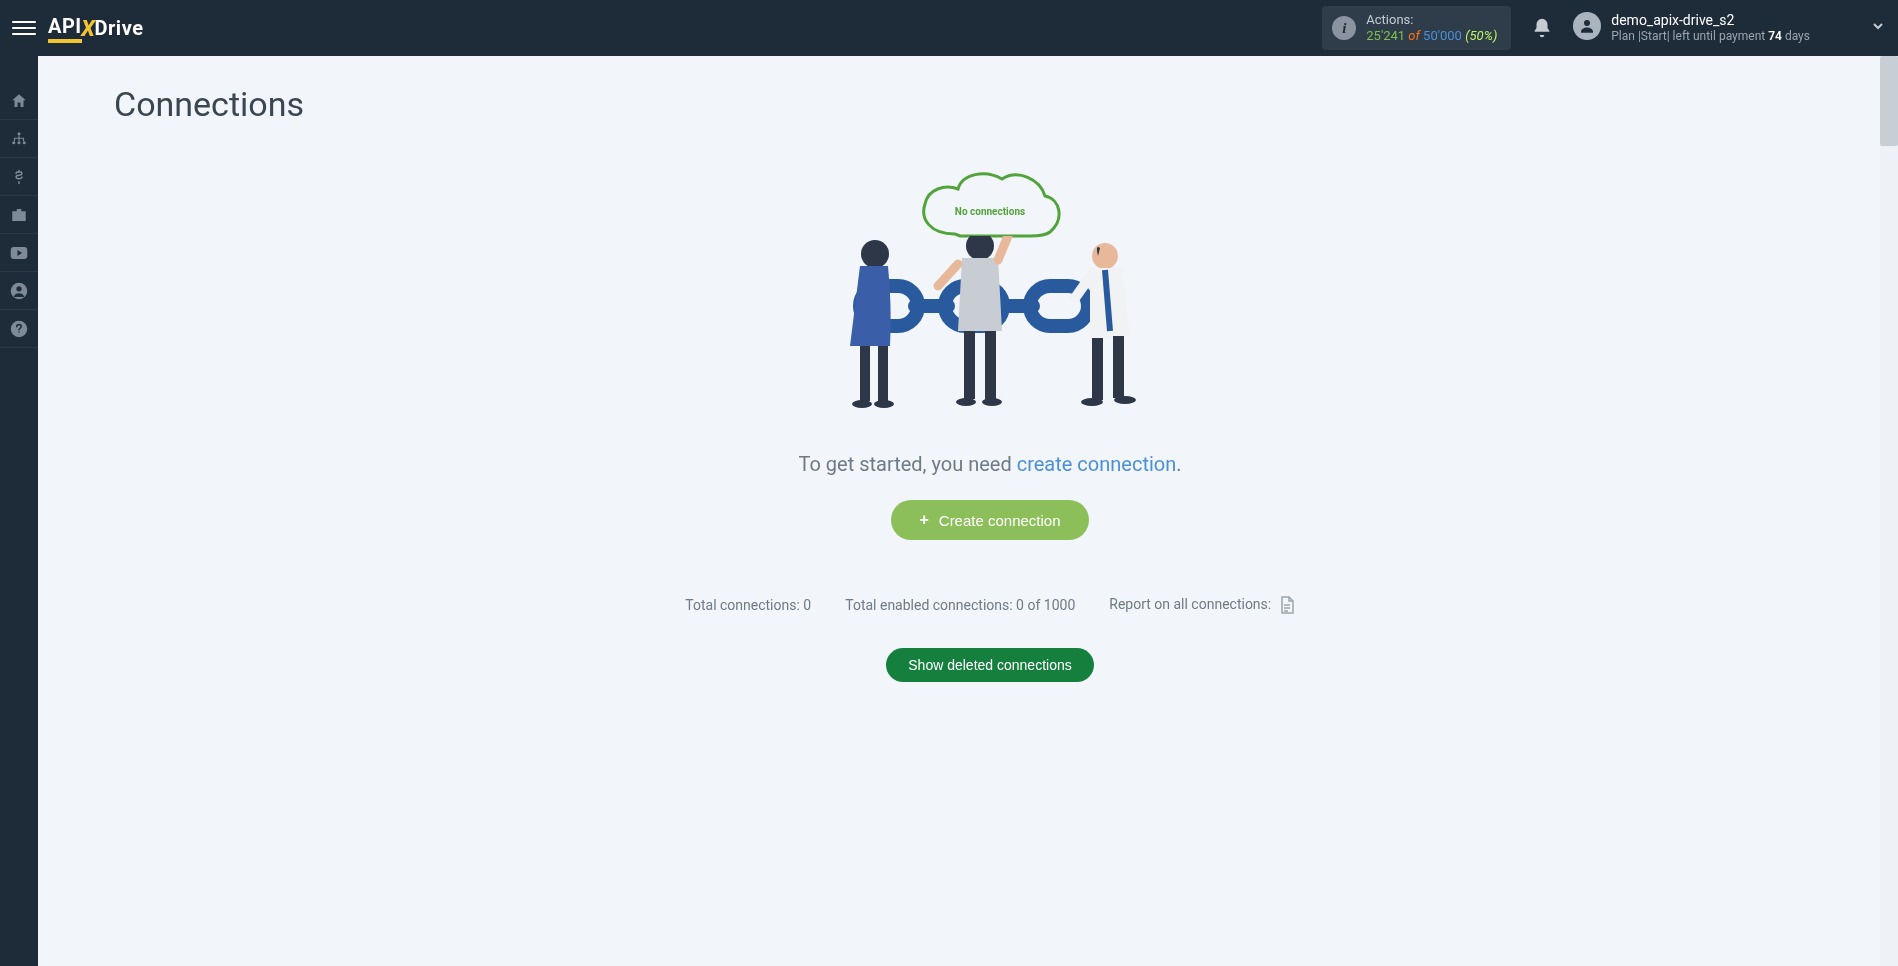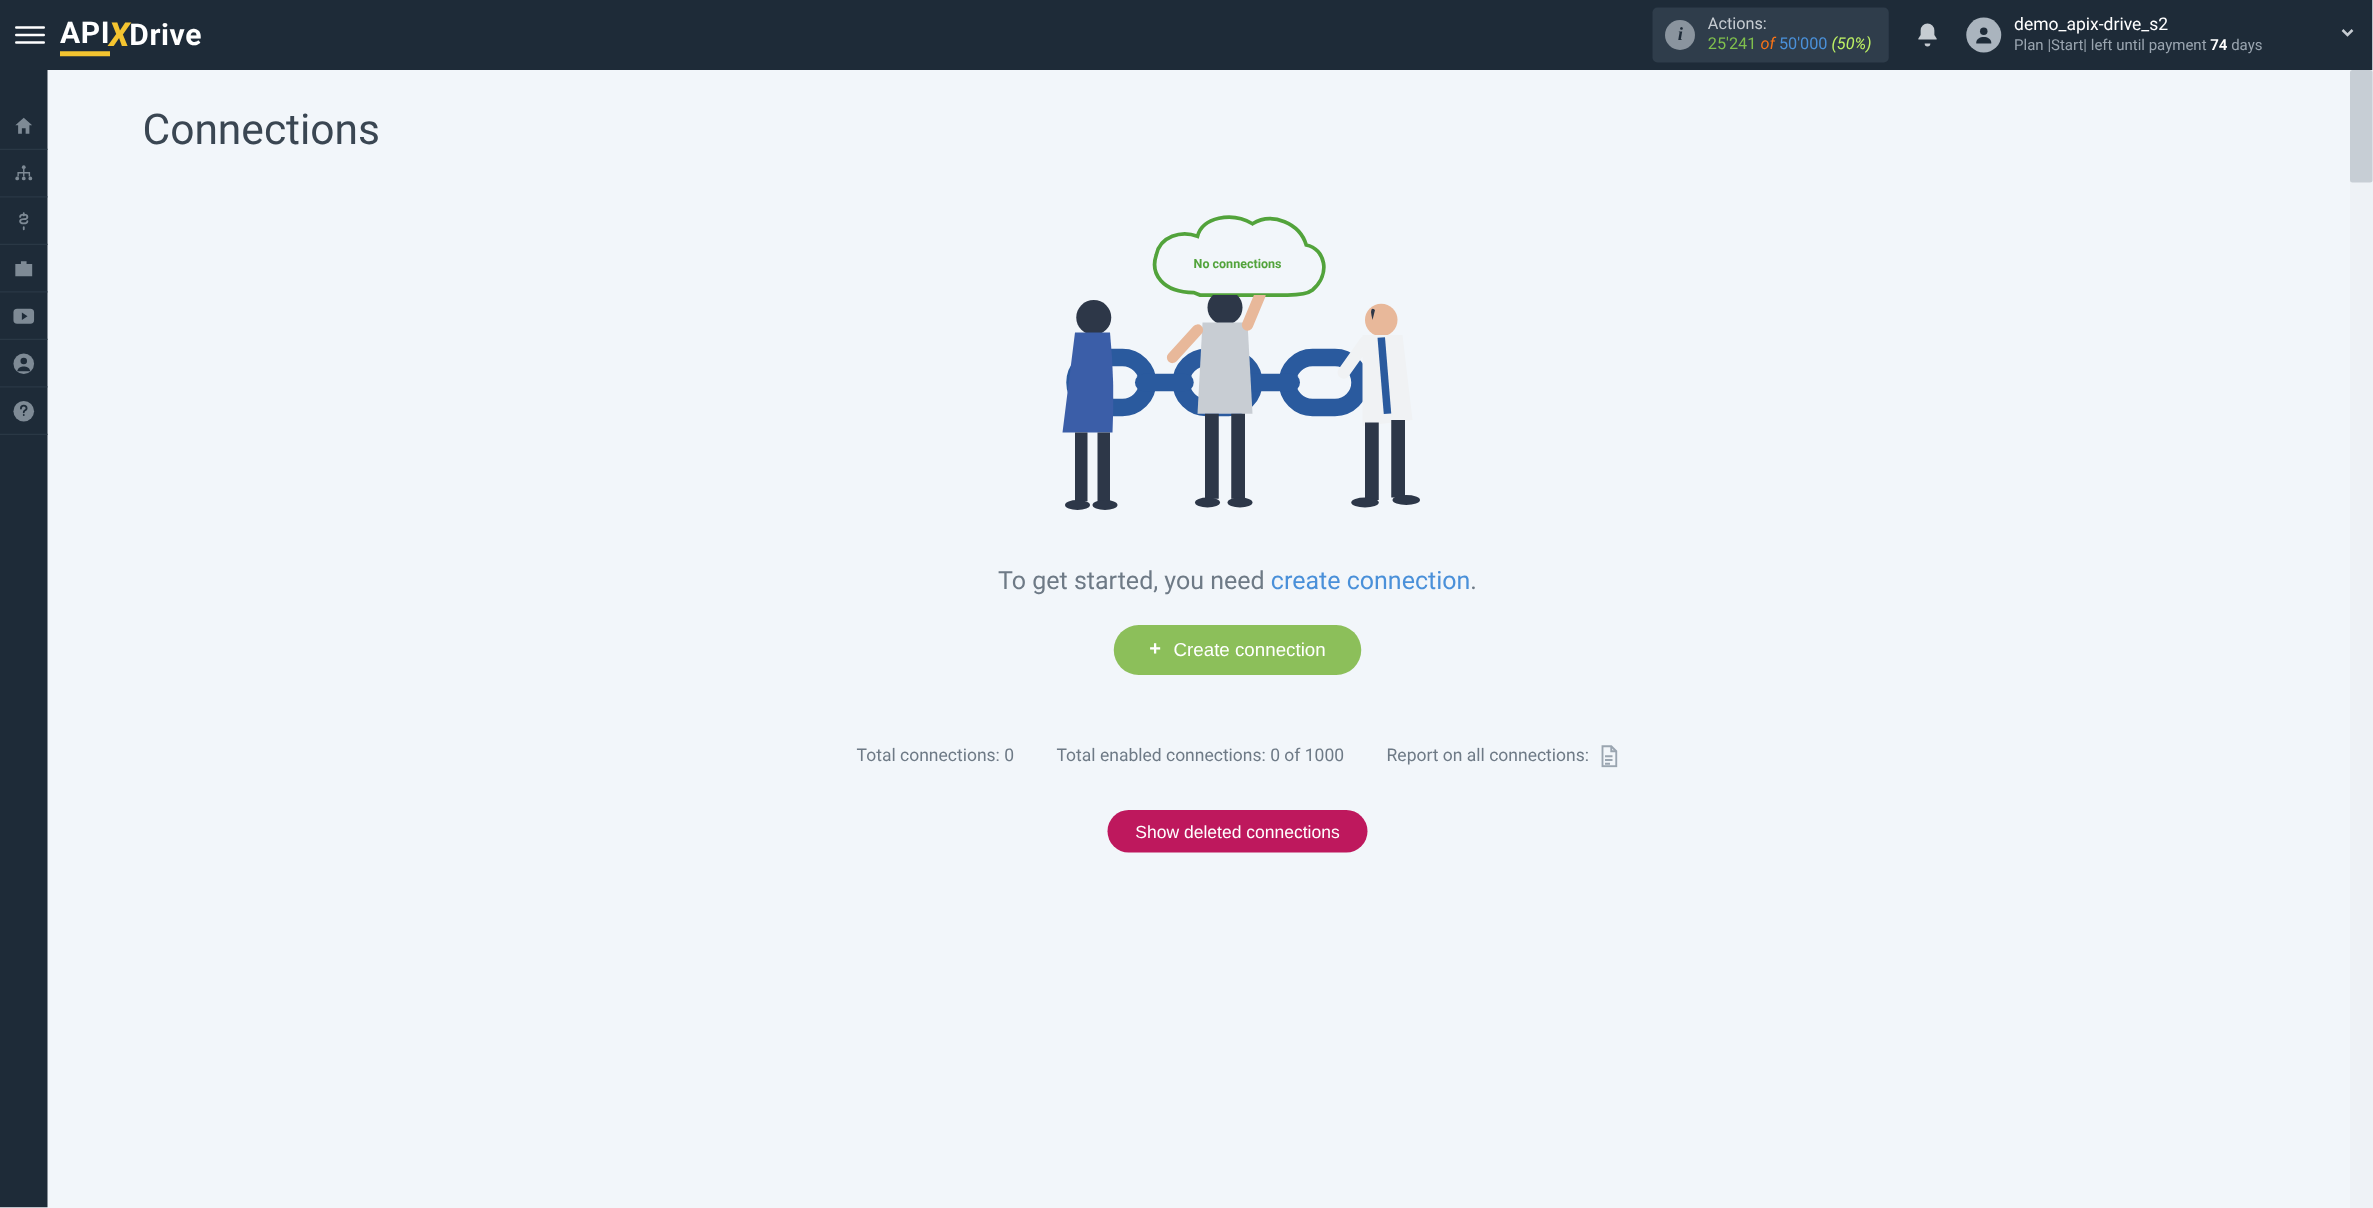--- a/index.html
+++ b/index.html
@@ -2,32 +2,32 @@
 <html><head>
 <meta charset="utf-8">
 <style>
 * { margin: 0; padding: 0; box-sizing: border-box; }
 body { font-family: -apple-system, BlinkMacSystemFont, "Segoe UI", Roboto, Arial, sans-serif; background: #f2f6fa; width: 1898px; height: 966px; overflow: hidden; }
 
 
 .topbar { background: #1e2b38; height: 56px; display: flex; align-items: center; padding: 0 12px; color: #fff; position: relative; }
 .menu-toggle { width: 24px; height: 24px; cursor: pointer; display: flex; flex-direction: column; justify-content: center; gap: 4px; margin-right: 12px; }
 .menu-toggle span { height: 2px; background: #fff; border-radius: 1px; }
-.logo { display: flex; align-items: center; font-size: 24px; font-weight: 700; letter-spacing: 0.5px; }
+.logo { display: flex; align-items: center; font-size: 20px; font-weight: 700; letter-spacing: 0.5px; }
 .logo .x { color: #f4c430; font-style: italic; font-weight: 800; transform: scale(1.1); display:inline-block; position: relative; }
 .logo .api { border-bottom: 4px solid #f4c430; padding-bottom:1px; }
 .top-right { margin-left: auto; display: flex; align-items: center; gap: 20px; }
 .actions-box { background: #2f3d4b; border-radius: 4px; padding: 6px 14px 6px 10px; display: flex; align-items: center; gap: 10px; }
 .info-circle { width: 24px; height: 24px; background: #8a949e; border-radius: 50%; display: flex; align-items: center; justify-content: center; color: #1e2b38; font-weight: 700; font-family: Georgia, serif; font-style: italic; font-size: 15px; }
 .actions-text { font-size: 13px; color: #c6ccd2; line-height: 1.2; }
 .actions-text .row2 { color: #7fbf4d; }
 .actions-text .of { font-style: italic; color: #f97316; }
 .actions-text .pct { color: #bef264; font-style: italic; }
 .bell { width: 22px; height: 22px; cursor: pointer; }
-.user-block { display: flex; align-items: center; gap: 10px; cursor: pointer; }
+.user-block { display: flex; align-items: flex-start; gap: 10px; cursor: pointer; }
 .avatar { width: 28px; height: 28px; background: #aab4be; border-radius: 50%; display: flex; align-items: center; justify-content: center; }
 .user-text { font-size: 14px; line-height: 1.2; }
 .user-text .plan { font-size: 12px; color: #9aa5b0; }
 .user-text .plan .days { color: #fff; font-weight: 600; }
 .chevron { margin-left: 40px; cursor: pointer; }
 
 
 .layout { display: flex; height: calc(966px - 56px); }
 .sidebar { width: 38px; background: #1e2b38; display: flex; flex-direction: column; align-items: center; padding-top: 26px; gap: 0; }
 .side-item { width: 38px; height: 38px; display: flex; align-items: center; justify-content: center; color: #7e8a95; cursor: pointer; border-bottom: 1px solid #2a3845;}
@@ -52,21 +52,21 @@
 
 .prompt-text { margin-top: 24px; font-size: 20px; color: #6e7a86; }
 .prompt-text a { color: #4a90d9; text-decoration: none; }
 
 .create-btn { margin-top: 24px; background: #8cbf5a; color: #fff; border: none; border-radius: 24px; padding: 11px 28px; font-size: 15px; cursor: pointer; display: inline-flex; align-items: center; gap: 10px; }
 .plus { font-weight: 700; font-size: 16px; }
 
 .stats-row { margin-top: 56px; display: flex; justify-content: center; gap: 34px; font-size: 14px; color: #6e7a86; align-items: center; }
 .doc-icon { width: 16px; height: 18px; display: inline-block; vertical-align: middle; margin-left: 4px; }
 
-.show-deleted { margin-top: 34px; background: #be185d; color: #fff; border: none; border-radius: 20px; padding: 9px 22px; font-size: 14px; cursor: pointer; }
+.show-deleted { margin-top: 34px; background: #15803d; color: #fff; border: none; border-radius: 20px; padding: 9px 22px; font-size: 14px; cursor: pointer; }
 
 
 .right-scroll { position: fixed; right: 0; top: 56px; width: 18px; height: calc(966px - 56px); background: #eef2f6; }
 .right-scroll .thumb { width: 100%; height: 90px; background: #c7ced5; border-radius: 2px; }
 </style>
 </head>
 <body>
 
 <div class="topbar">
   <div class="menu-toggle">

